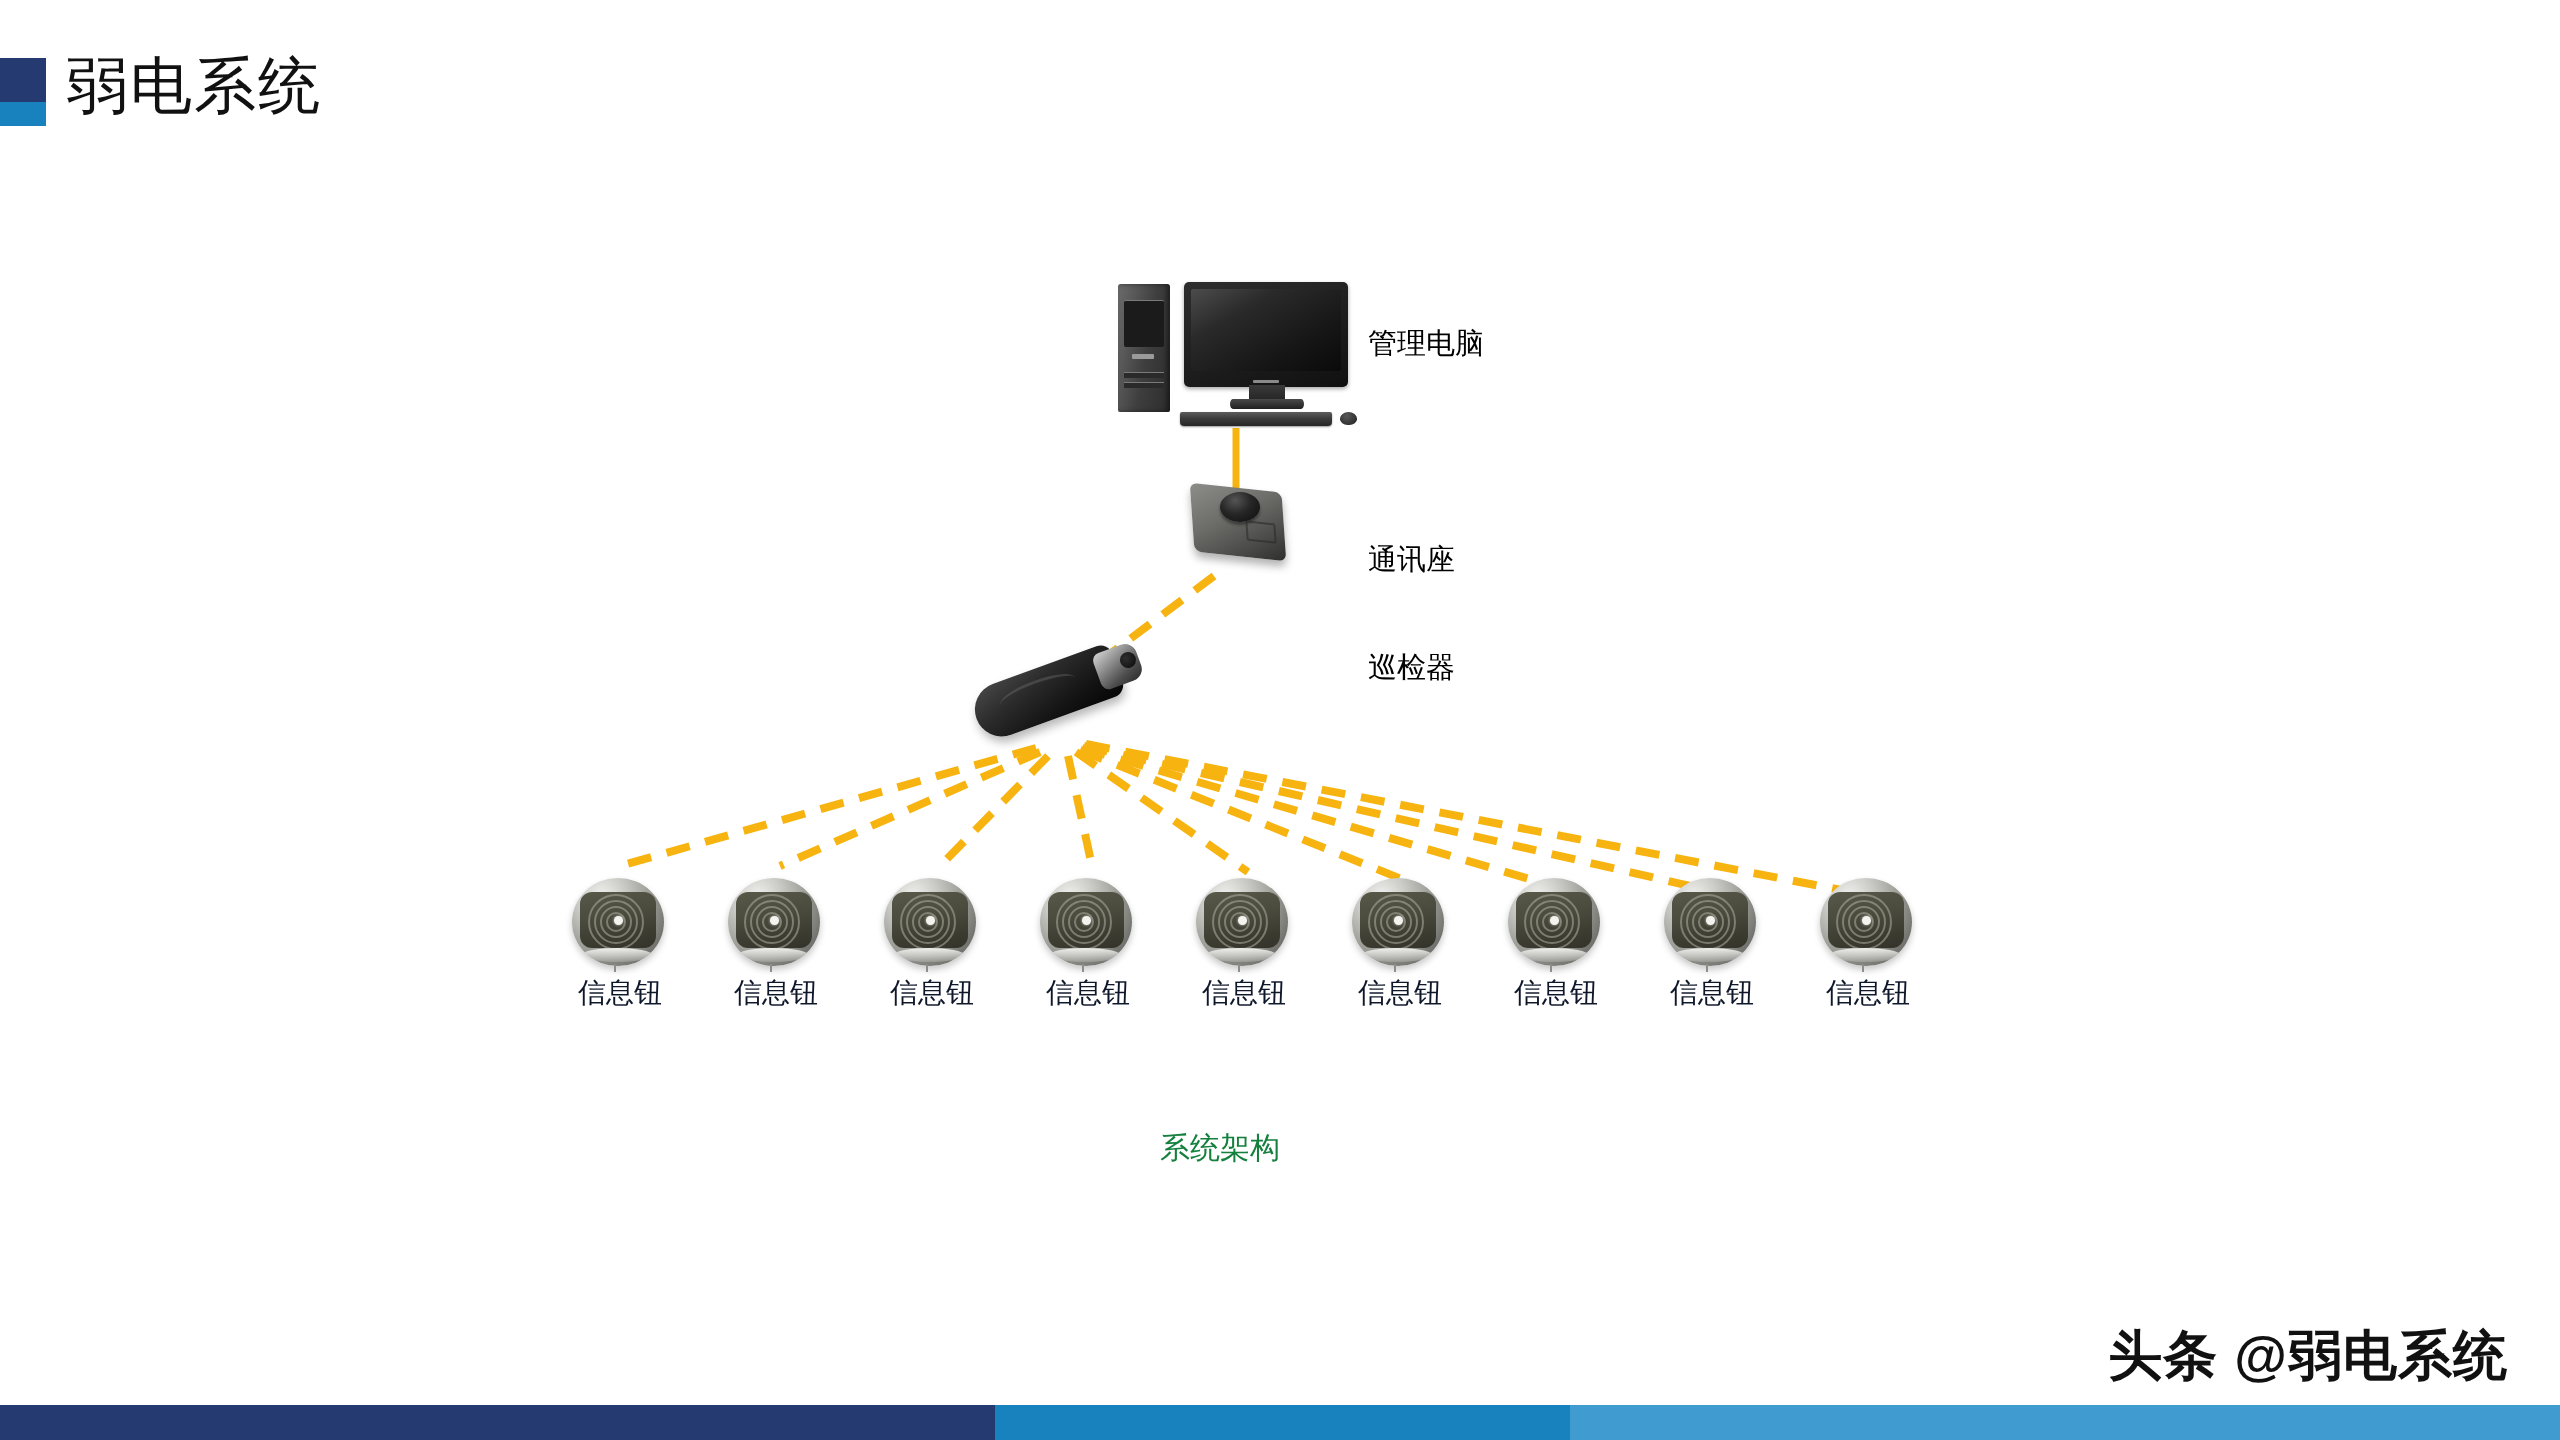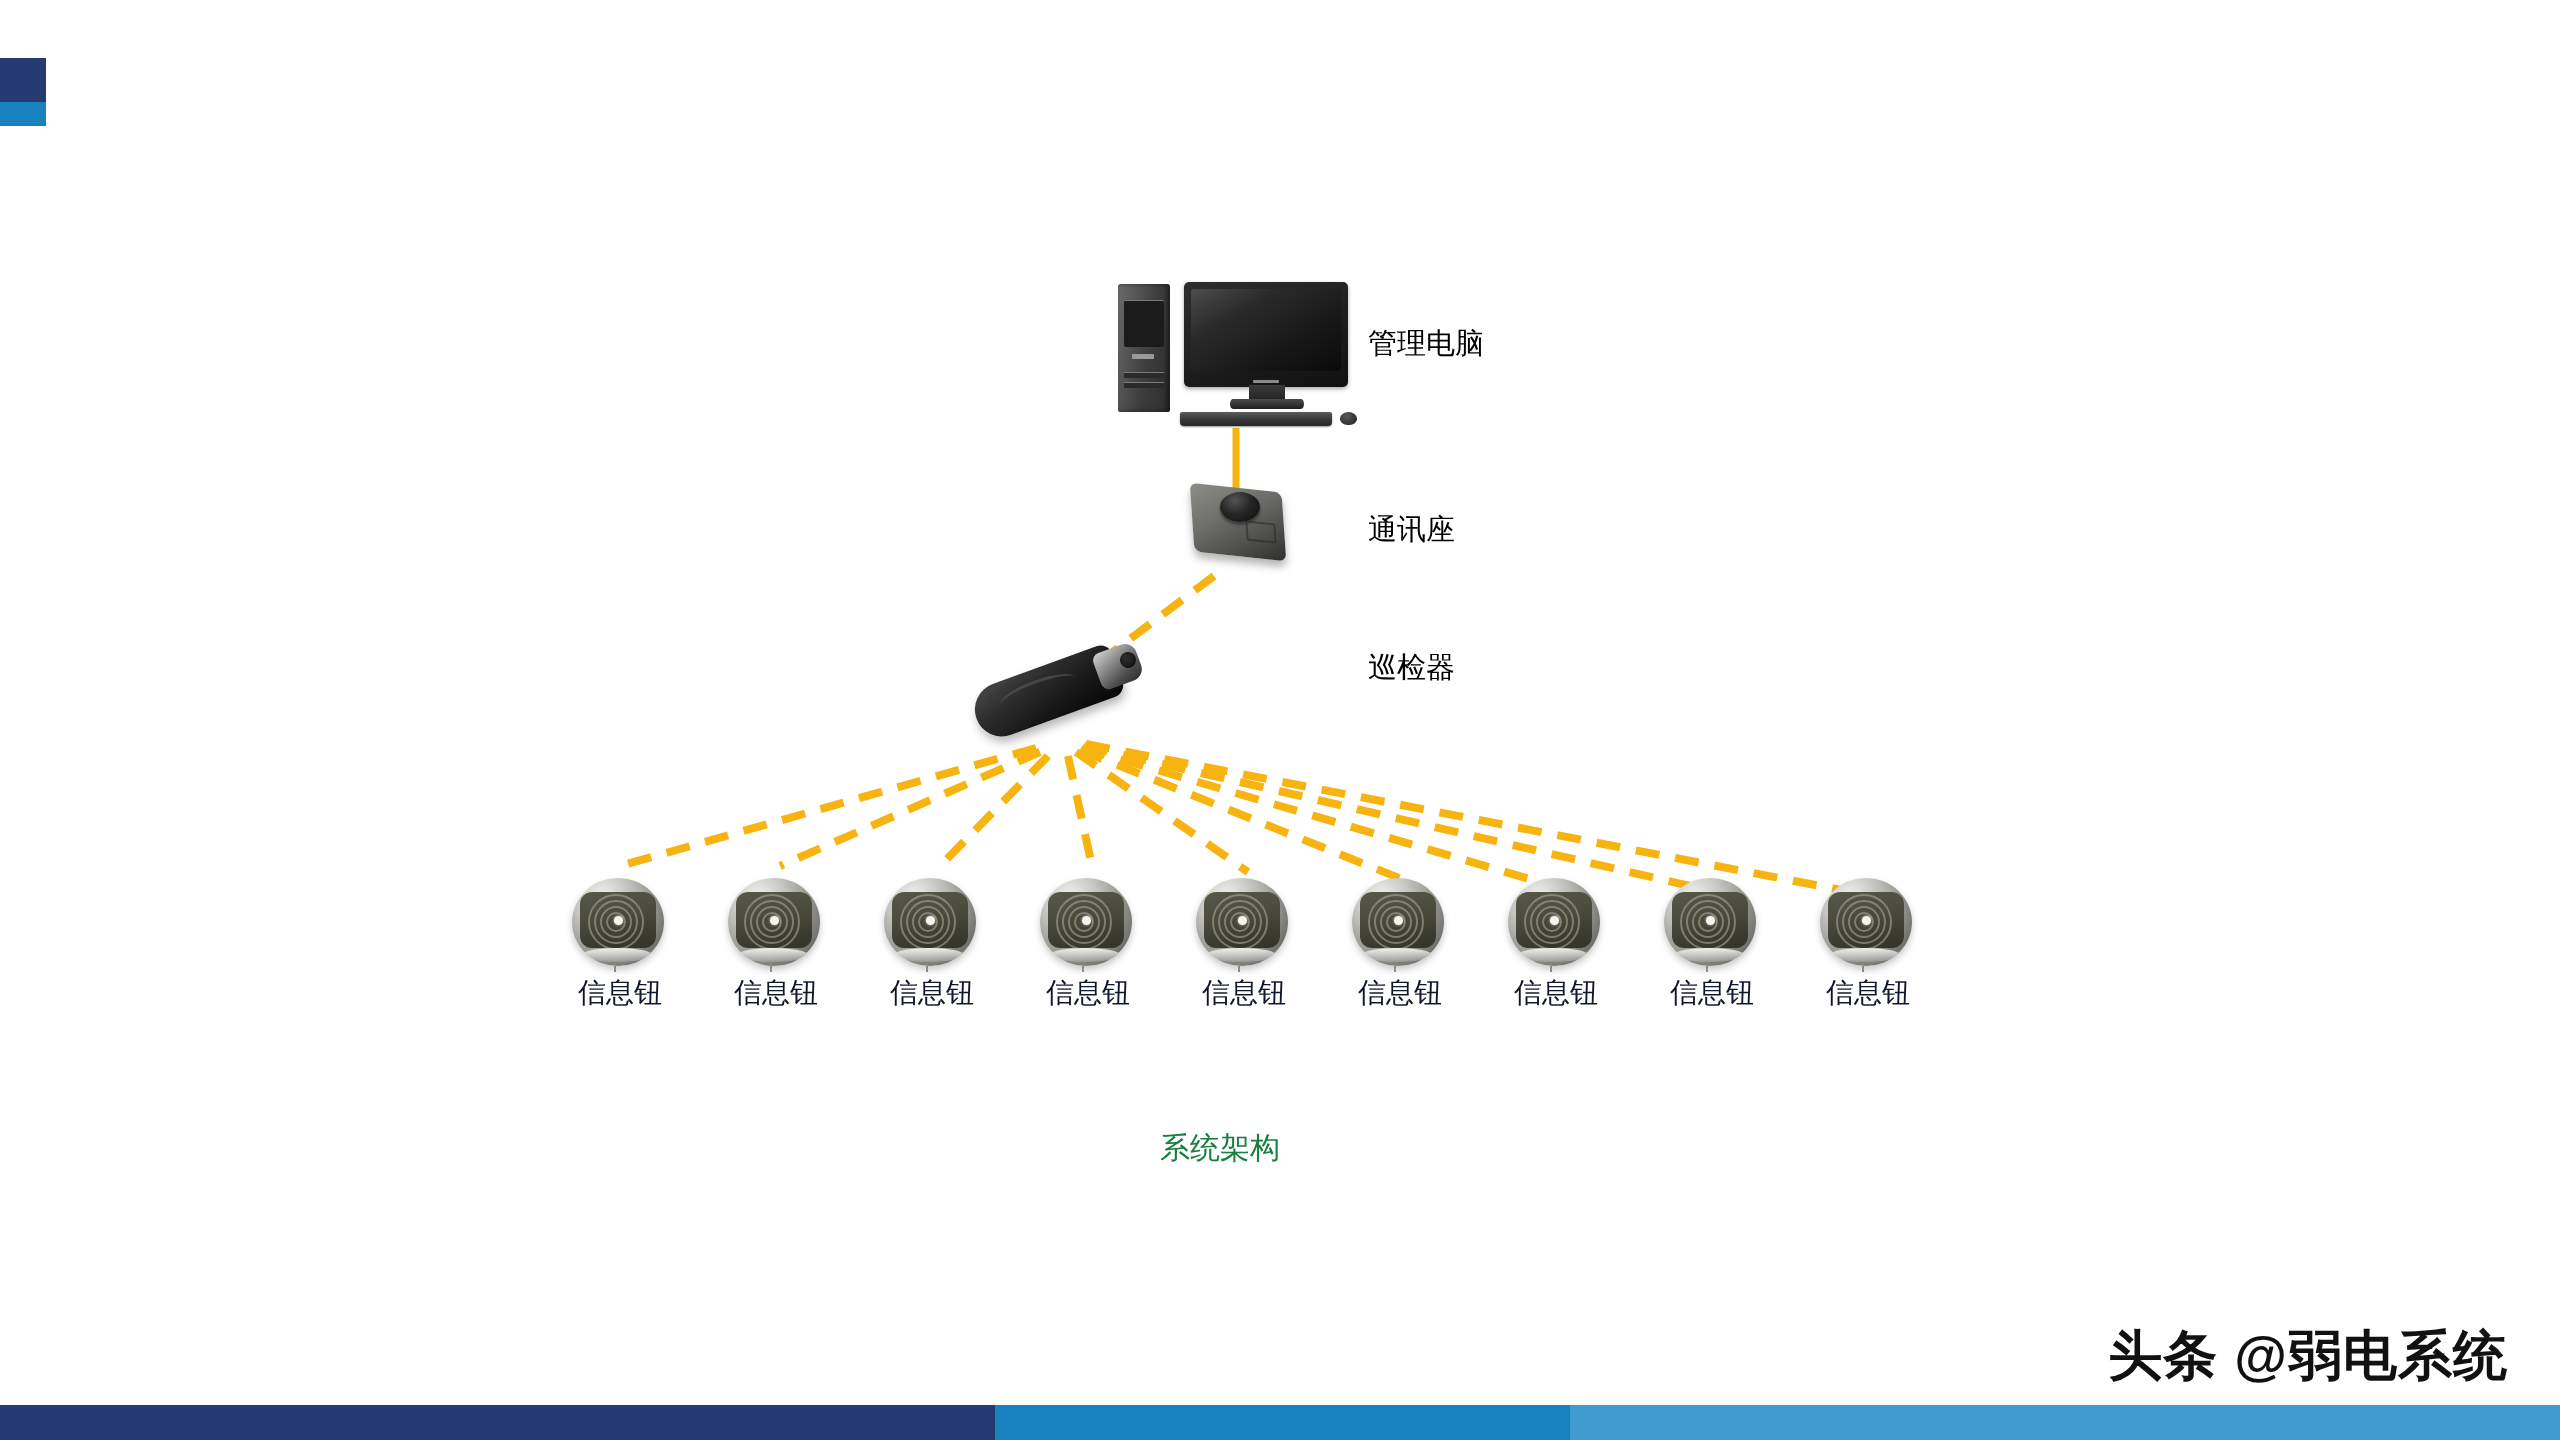--- a/index.html
+++ b/index.html
@@ -310,20 +310,21 @@
   .foot-light { left: 1570px; width: 990px;  background: #3f9bd0; }
 </style>
 </head>
 <body>
 
 <div id="slide">
 
   <div class="deco-square deco-navy"></div>
   <div class="deco-square deco-blue"></div>
 
+  <div class="slide-title">弱电系统</div>
 
   <svg id="diagram" viewBox="0 0 2560 1440" preserveAspectRatio="none">
 
     <line x1="1236" y1="428" x2="1236" y2="488" stroke="#f7b410" stroke-width="7"></line>
 
     <line x1="1214" y1="576" x2="1110" y2="654" stroke="#f7b410" stroke-width="8" stroke-dasharray="24 16" stroke-linecap="butt"></line>
 
     <g stroke="#f7b410" stroke-width="8" stroke-dasharray="24 16" fill="none">
       <line x1="1036" y1="748" x2="620" y2="866"></line>
       <line x1="1040" y1="752" x2="780" y2="866"></line>
@@ -355,21 +356,21 @@
     <div class="pc-mouse"></div>
   </div>
   <div class="node-label" style="left:1368px; top:324px;">管理电脑</div>
 
   <div class="node dock-wrap">
     <div class="dock-bottom"></div>
     <div class="dock-body"></div>
     <div class="dock-knob"></div>
     <div class="dock-slot"></div>
   </div>
-  <div class="node-label" style="left:1368px; top:510px;">通讯座</div>
+  <div class="node-label" style="left:1368px; top:540px;">通讯座</div>
 
   <div class="node reader-wrap">
     <div class="reader-body"></div>
     <div class="reader-ridge"></div>
     <div class="reader-head"></div>
     <div class="reader-tip"></div>
   </div>
   <div class="node-label" style="left:1368px; top:648px;">巡检器</div>
 
   <div id="buttons-row">

